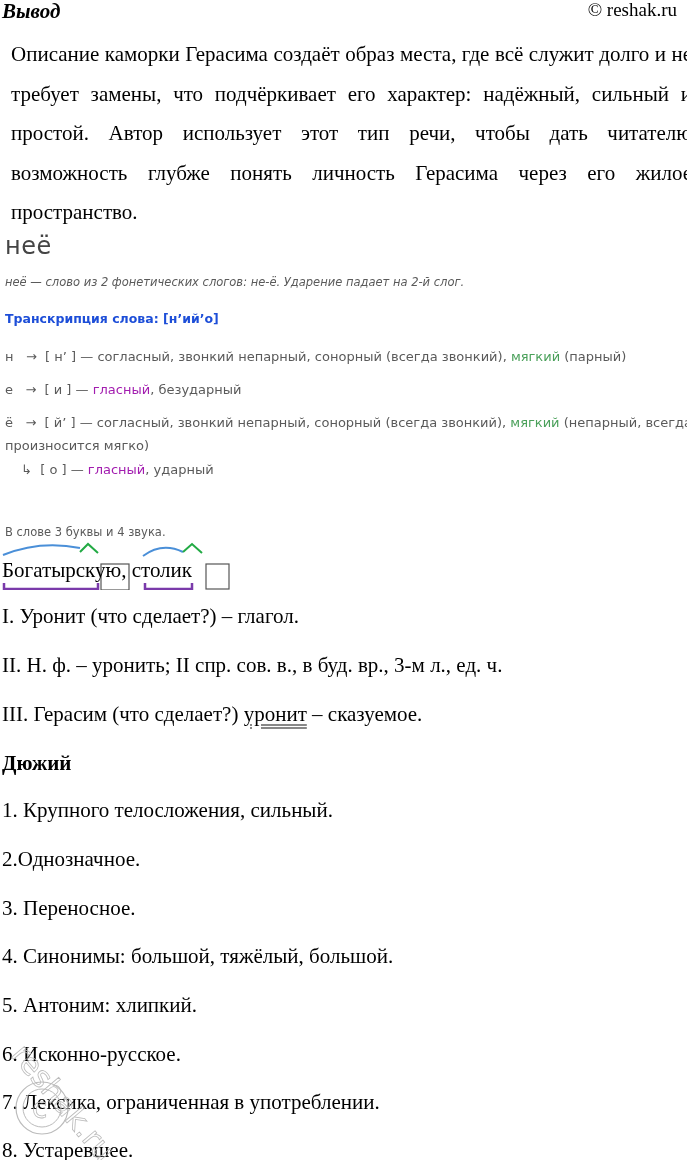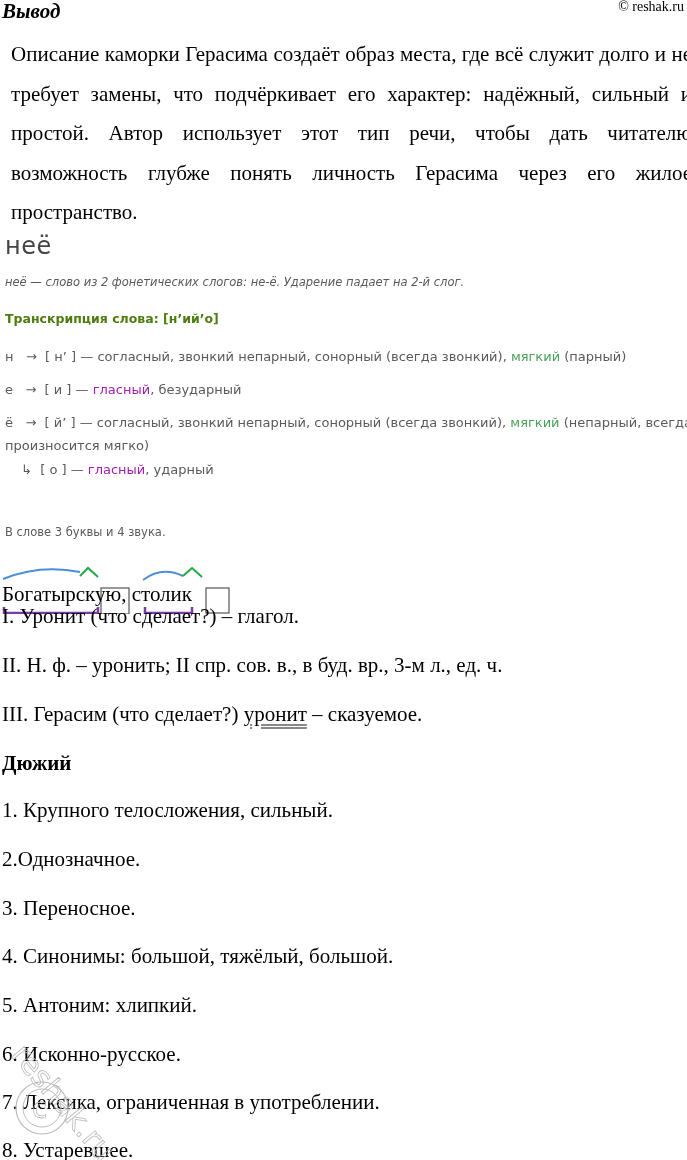--- a/index.html
+++ b/index.html
@@ -2,34 +2,34 @@
 <html><head>
   <meta charset="utf-8">
   <style>
     html, body { margin: 0; padding: 0; background: #ffffff; }
     body {
       width: 687px; height: 1160px; position: relative; overflow: hidden;
       font-family: "Liberation Serif", serif; color: #000;
     }
     .header-row { position: absolute; left: 0; top: 0; width: 687px; height: 26px; }
     .title-bold-italic { position: absolute; left: 2px; top: -1px; font-size: 21px; font-weight: bold; font-style: italic; }
-    .copyright { position: absolute; right: 3px; top: -1px; font-size: 14px; }
+    .copyright { position: absolute; right: 10px; top: -1px; font-size: 19px; }
     .para {
       position: absolute; left: 11px; top: 35px; width: 681px;
       font-size: 21px; line-height: 39.5px; text-align: justify;
     }
     .phon { position: absolute; left: 5px; top: 232px; width: 682px; font-family: "DejaVu Sans", sans-serif; color: #555; }
     .phon-word { font-size: 24px; color: #444; position: absolute; left: 0; top: 0; letter-spacing: 0.5px; }
     .phon-desc { font-size: 11.5px; position: absolute; left: 0; top: 43px; color: #5a5a5a; font-style: italic; }
-    .phon-trans { font-size: 12.5px; position: absolute; left: 0; top: 79px; color: #4d7c0f; font-weight: 600; }
+    .phon-trans { font-size: 12.5px; position: absolute; left: 0; top: 79px; color: #1d4ed8; font-weight: 600; }
     .phon-line { font-size: 13px; position: absolute; left: 0; color: #5a5a5a; white-space: nowrap; }
     .phon-line .g { color: #4aa05a; }
     .phon-line .r { color: #a21caf; }
     .phon-count { font-size: 11.5px; position: absolute; left: 0; top: 270px; color: #5a5a5a; margin-top: 23px; }
-    .morph { position: absolute; left: 0; top: 564px; width: 260px; height: 50px; }
+    .morph { position: absolute; left: 0; top: 540px; width: 260px; height: 50px; }
     .morph-text { position: absolute; top: 18px; font-size: 21px; left: 2px; white-space: nowrap; }
     .line { position: absolute; left: 2px; font-size: 21px; white-space: nowrap; }
     .dbl-under { text-decoration: underline; text-decoration-style: double; text-decoration-color: #888; text-underline-offset: 3px; }
     .bold { font-weight: bold; text-align: right; }
     .watermark { position: absolute; left: 0; top: 1030px; width: 170px; height: 130px; pointer-events: none; }
   </style>
 </head>
 <body>
 
 <div class="header-row">

